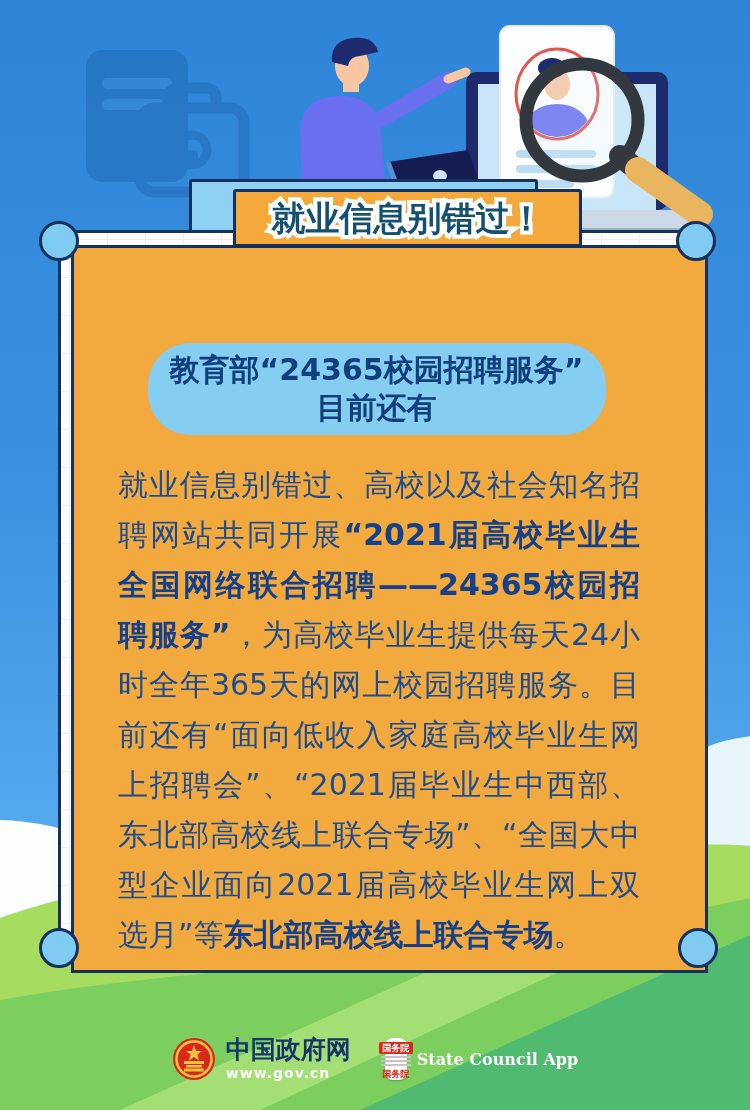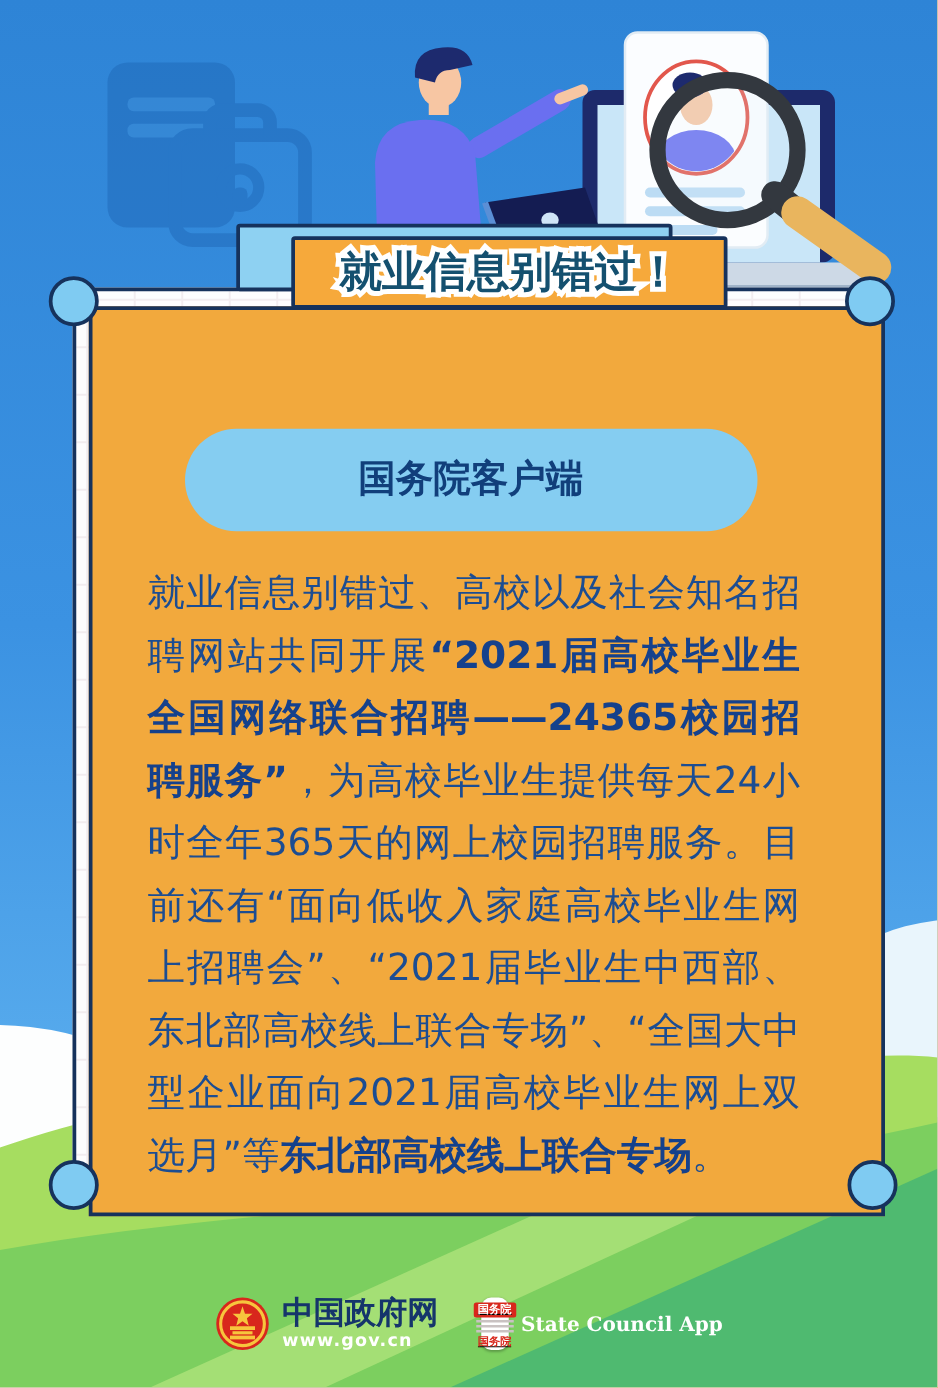--- a/index.html
+++ b/index.html
@@ -86,21 +86,20 @@
   .logo-title { color:#15356b; font-weight:bold; font-size:25px; line-height:28px; }
   .logo-sub { color:#ffffff; font-size:14px; line-height:18px; font-weight:bold; letter-spacing:1px; }
   .logo-sub-serif { color:#ffffff; font-family:"DejaVu Serif", serif; font-size:16px; line-height:19px; font-weight:bold; }
 
   .emblem { width:44px; height:44px; }
 
   .app-icon {
     width:22px; height:42px; background:#ffffff; border-radius:8px;
     display:flex; flex-direction:column; align-items:center; padding:4px 3px 2px 3px;
     box-shadow:0 1px 2px rgba(0,0,0,0.25);
-    text-decoration:underline;
   }
   .app-icon .band {
     width:34px; height:13px; background:#d8271c; border-radius:2px;
     color:#ffffff; font-size:9px; font-weight:bold; line-height:13px; text-align:center;
     overflow:hidden;
   }
   .app-icon .lines { width:30px; margin-top:2px; }
   .app-icon .lines div { height:2px; background:#c9c2c2; margin-bottom:2px; }
   .app-icon .bottom-label {
     color:#d8271c; font-size:9px; font-weight:bold; line-height:10px; margin-top:1px;
@@ -188,21 +187,22 @@
     </div>
   </div>
 
   <div class="card">
     <div class="corner-dot dot-tl"></div>
     <div class="corner-dot dot-tr"></div>
     <div class="corner-dot dot-bl"></div>
     <div class="corner-dot dot-br"></div>
 
     <div class="title-pill">
-      <div class="line">国务院客户端</div>
+      <div class="line">教育部“24365校园招聘服务”</div>
+      <div class="line">目前还有</div>
     </div>
 
     <p class="body-text"><span>就业信息别错过、高校以及社会知名招聘网站共同开展</span><b>“2021届高校毕业生全国网络联合招聘——24365校园招聘服务”</b><span>，为高校毕业生提供每天24小时全年365天的网上校园招聘服务。目前还有“面向低收入家庭高校毕业生网上招聘会”、“2021届毕业生中西部、东北部高校线上联合专场”、“全国大中型企业面向2021届高校毕业生网上双选月”等</span><b>东北部高校线上联合专场</b><span>。</span></p>
   </div>
 
   <div class="footer">
     <div class="logo-group">
       <svg class="emblem" viewBox="0 0 44 44">
         <circle cx="22" cy="22" r="21" fill="#d8271c"></circle>
         <circle cx="22" cy="22" r="17.5" fill="none" stroke="#f7c53d" stroke-width="2.5"></circle>

